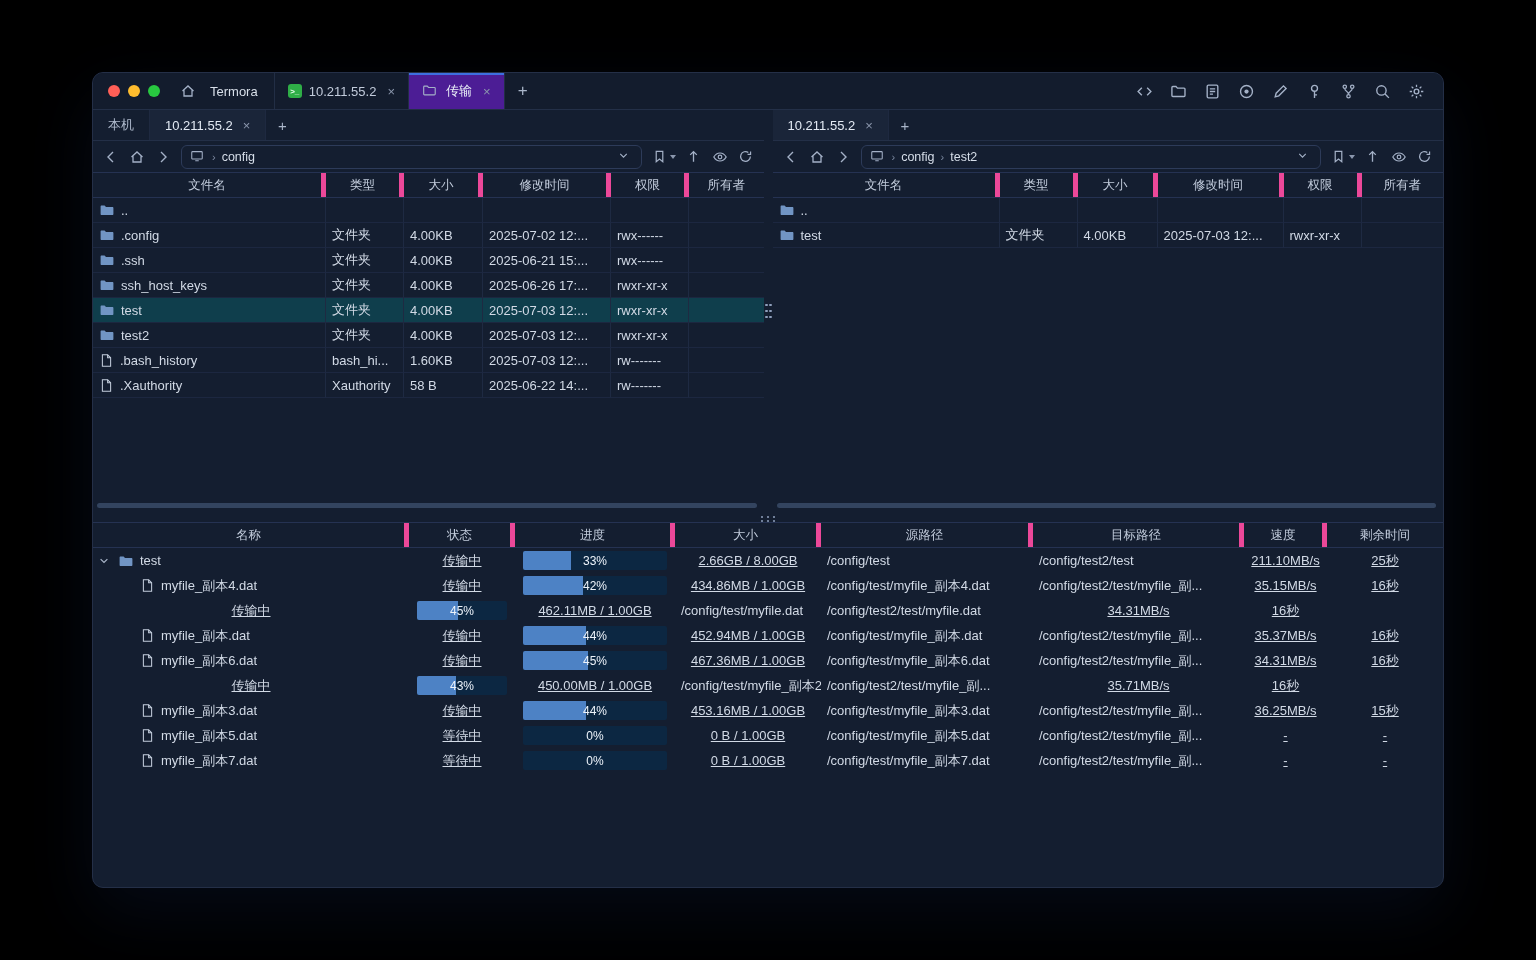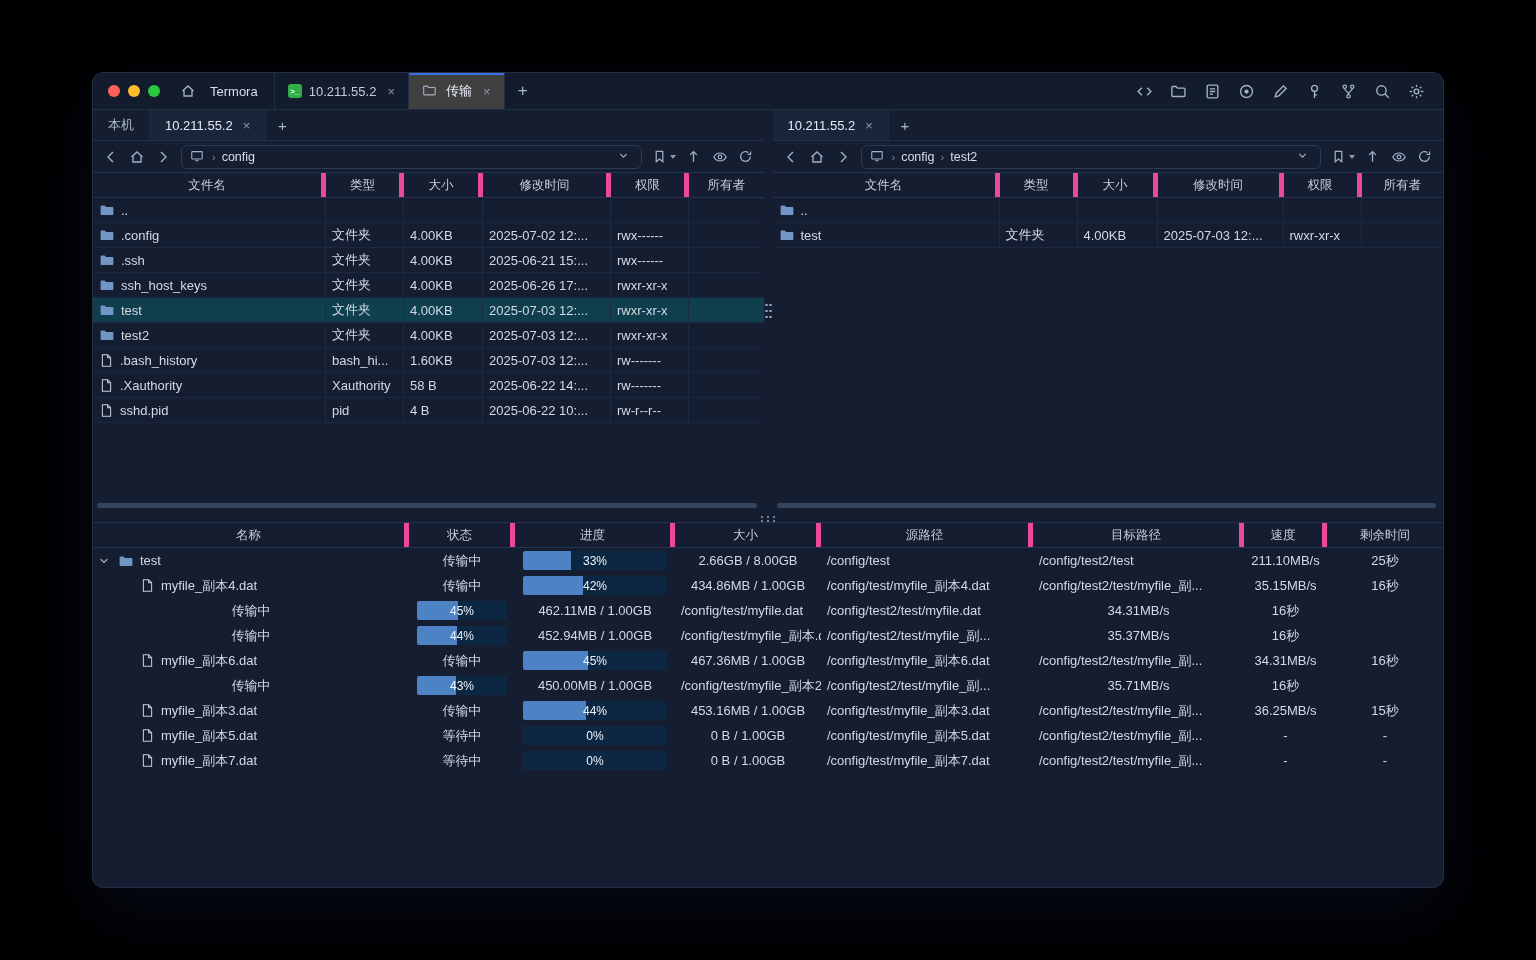--- a/index.html
+++ b/index.html
@@ -12,21 +12,21 @@
 
   
   .titlebar { height:37px; flex:0 0 37px; display:flex; align-items:stretch;
     border-bottom:1px solid #232f47; background:#131c2d; }
   .lights { display:flex; align-items:center; gap:8px; padding:0 10px 0 15px; }
   .light { width:12px; height:12px; border-radius:50%; }
   .light.red{background:#ff5f57;} .light.yellow{background:#febc2e;} .light.green{background:#28c840;}
   .app-tab { display:flex; align-items:center; gap:13px; padding:0 16px 0 10px; color:#d8dfe9; font-size:13px; }
   .ttab { display:flex; align-items:center; gap:7px; padding:0 13px; font-size:13px; color:#c2cbdb;
     border-left:1px solid #222e45; position:relative; }
-  .ttab.active { background:#404040; color:#e9eff7; border-right:1px solid #222e45; }
+  .ttab.active { background:#4c1d95; color:#e9eff7; border-right:1px solid #222e45; }
   .ttab.active::before { content:""; position:absolute; top:0; left:0; right:0; height:2px; background:#3d6fe0; }
   .tclose { color:#8b97ad; font-size:13px; margin-left:4px; line-height:1; }
   .newtab { width:36px; display:flex; align-items:center; justify-content:center;
     color:#aab6ca; font-size:17px; }
   .hosticon { width:14px; height:14px; border-radius:3px; background:#2fae47; display:flex;
     align-items:center; justify-content:center; color:#eafdee; font-size:8px; font-weight:bold; }
   .tb-right { margin-left:auto; display:flex; align-items:center; gap:17px; padding-right:18px; }
   .tbi { width:17px; height:17px; color:#a4b1c7; display:inline-flex; }
 
   
@@ -72,21 +72,21 @@
   .rowic { display:inline-flex; flex:0 0 auto; }
   .hscroll { position:absolute; left:4px; right:7px; bottom:4px; height:5px; border-radius:3px; background:#33445f; }
 
   
   .transfers { flex:1; display:flex; flex-direction:column; min-height:0; }
   .tgrid { grid-template-columns:316px 106px 160px 146px 212px 211px 83px 1fr; }
   .thead { display:grid; height:26px; flex:0 0 26px; border-top:1px solid #253252; border-bottom:1px solid #253252; }
   .trow { display:grid; height:25px; flex:0 0 25px; }
   .tcell { display:flex; align-items:center; font-size:13px; color:#d2dae6; padding:0 6px;
     overflow:hidden; white-space:nowrap; }
-  .tcell.c { justify-content:center; }
+  .tcell.c { justify-content:center;text-decoration:underline; }
   .tname { gap:6px; padding-left:5px; }
   .tname.child { padding-left:47px; }
   .chev { display:inline-flex; width:14px; }
   .pbar { position:relative; flex:1; height:19px; background:#0c2742; border-radius:2px; overflow:hidden; margin:0 2px; }
   .pfill { position:absolute; left:0; top:0; bottom:0; background:#4d82c5; }
   .plbl { position:absolute; inset:0; display:flex; align-items:center; justify-content:center;
     font-size:12px; color:#edf3fa; }
 </style>
 </head>
 <body>
@@ -375,36 +375,20 @@
                   <path d="M3.6 1.9h5.6l3.2 3.2v9H3.6z" fill="none" stroke="#c4cedd" stroke-width="1.1"></path>
                   <path d="M9.2 1.9v3.2h3.2" fill="none" stroke="#c4cedd" stroke-width="1.1"></path>
                 </svg>
               </span>
               <span>.Xauthority</span>
             </div>
             <div class="fcell">Xauthority</div>
             <div class="fcell">58 B</div>
             <div class="fcell">2025-06-22 14:...</div>
             <div class="fcell">rw-------</div>
-            <div class="fcell"></div>
-          </div>
-          <div class="frow fgrid-l">
-            <div class="fcell fname">
-              <span class="rowic">
-                <svg width="15" height="15" viewBox="0 0 16 16">
-                  <path d="M3.6 1.9h5.6l3.2 3.2v9H3.6z" fill="none" stroke="#c4cedd" stroke-width="1.1"></path>
-                  <path d="M9.2 1.9v3.2h3.2" fill="none" stroke="#c4cedd" stroke-width="1.1"></path>
-                </svg>
-              </span>
-              <span>sshd.pid</span>
-            </div>
-            <div class="fcell">pid</div>
-            <div class="fcell">4 B</div>
-            <div class="fcell">2025-06-22 10:...</div>
-            <div class="fcell">rw-r--r--</div>
             <div class="fcell"></div>
           </div>
         </div>
       <div class="hscroll"></div>
     </section>
 
     <div class="vsplit">
         <div class="dots-v"></div>
       </div>
 
@@ -596,20 +580,29 @@
               <div class="plbl">45%</div>
             </div>
           </div>
           <div class="tcell c">462.11MB / 1.00GB</div>
           <div class="tcell">/config/test/myfile.dat</div>
           <div class="tcell">/config/test2/test/myfile.dat</div>
           <div class="tcell c">34.31MB/s</div>
           <div class="tcell c">16秒</div>
         </div>
         <div class="trow tgrid">
+          <div class="tcell tname child">
+            <span class="rowic">
+              <svg width="15" height="15" viewBox="0 0 16 16">
+                <path d="M3.6 1.9h5.6l3.2 3.2v9H3.6z" fill="none" stroke="#c4cedd" stroke-width="1.1"></path>
+                <path d="M9.2 1.9v3.2h3.2" fill="none" stroke="#c4cedd" stroke-width="1.1"></path>
+              </svg>
+            </span>
+            <span>myfile_副本.dat</span>
+          </div>
           <div class="tcell c">传输中</div>
           <div class="tcell">
             <div class="pbar">
               <div class="pfill" style="width: 44%;"></div>
               <div class="plbl">44%</div>
             </div>
           </div>
           <div class="tcell c">452.94MB / 1.00GB</div>
           <div class="tcell">/config/test/myfile_副本.dat</div>
           <div class="tcell">/config/test2/test/myfile_副...</div>

